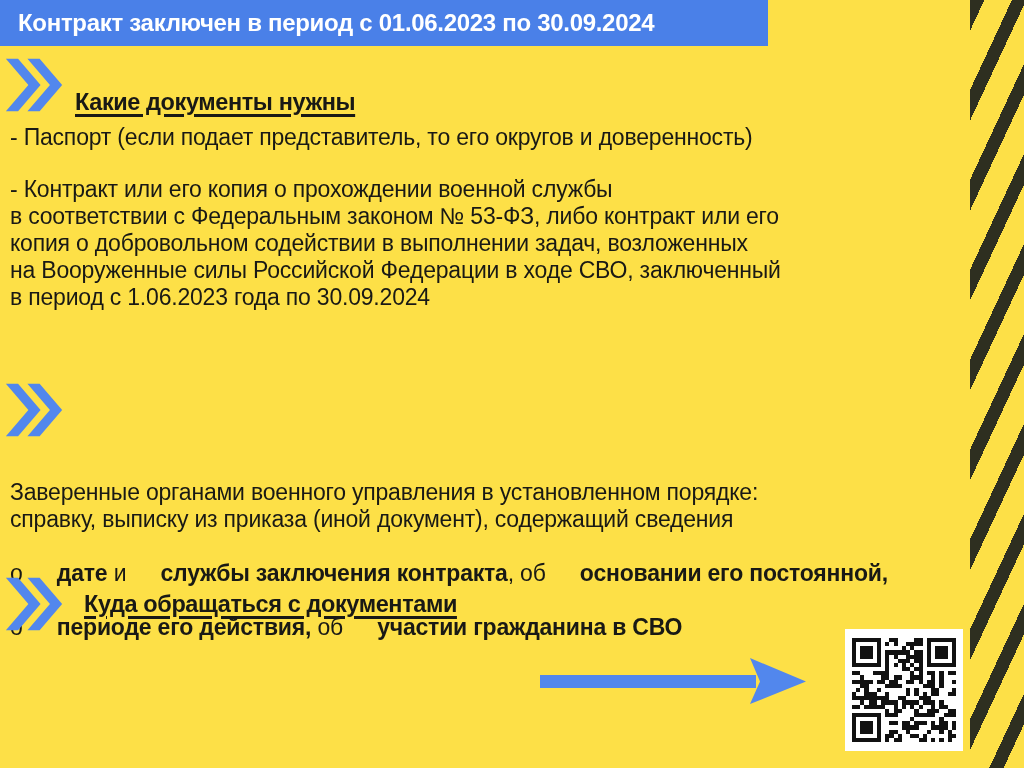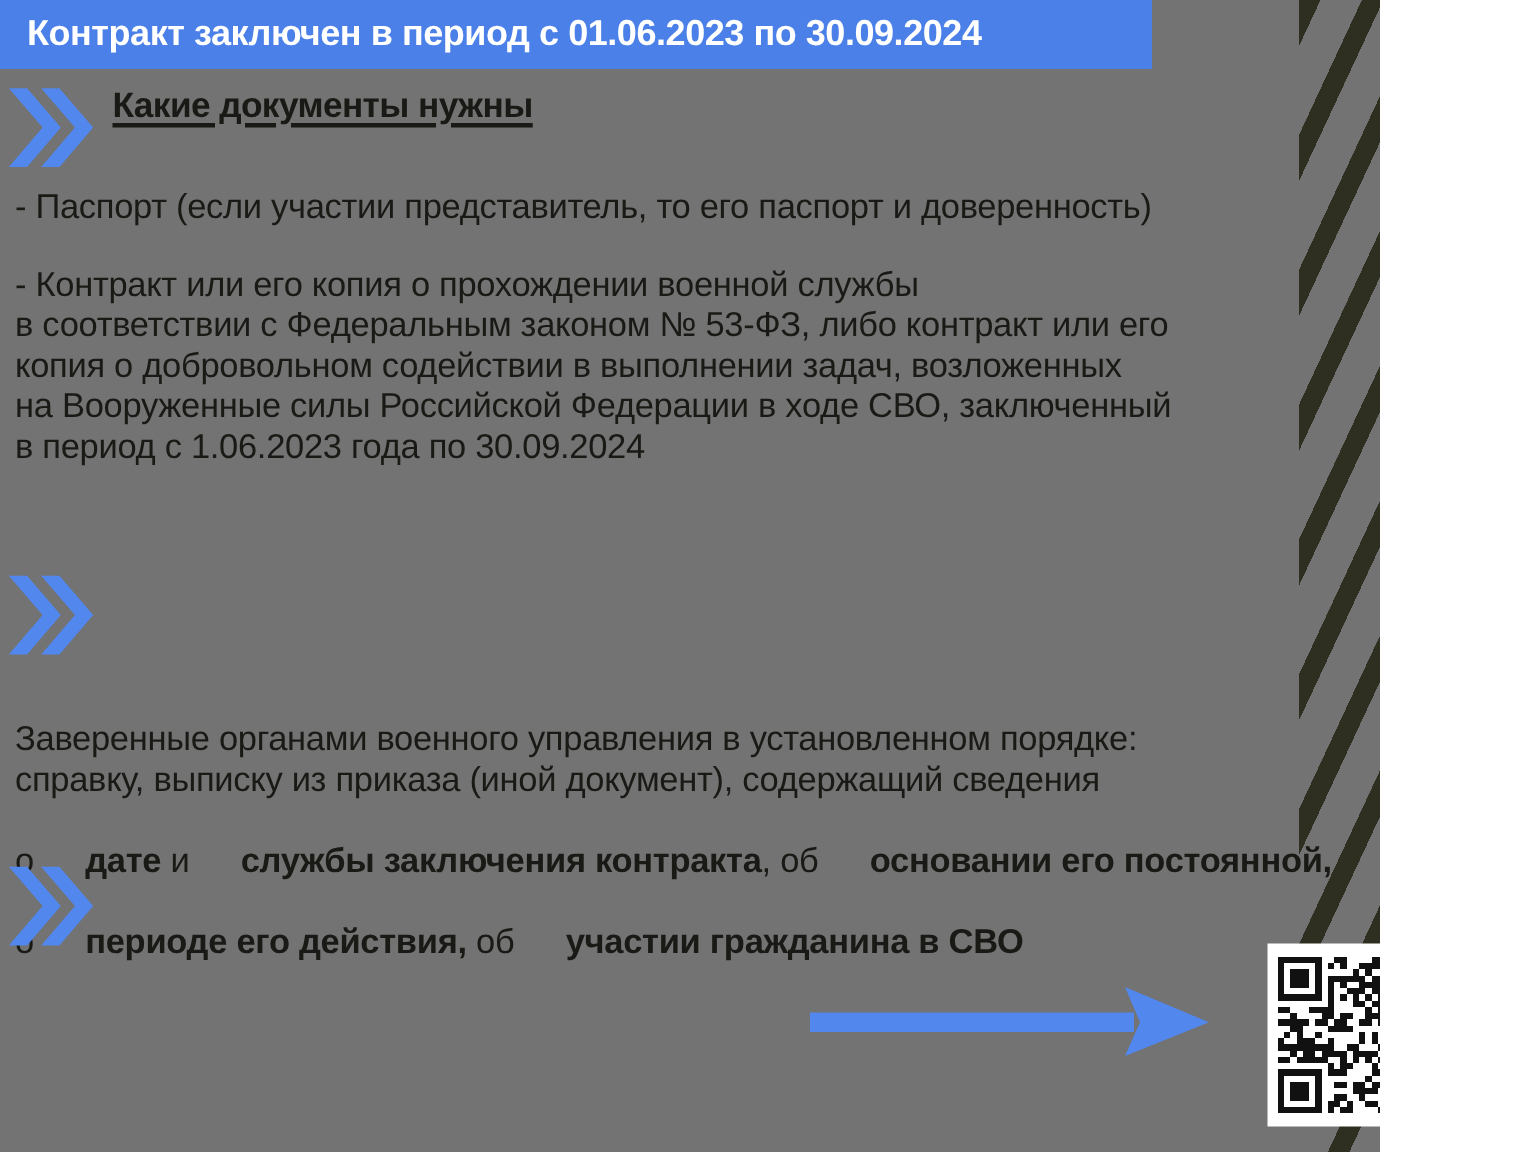--- a/index.html
+++ b/index.html
@@ -1,19 +1,19 @@
 <!DOCTYPE html>
 <html lang="ru"><head>
 <meta charset="utf-8">
 <style>
   html,body{margin:0;padding:0;}
   .canvas{
     position:relative;
-    width:920px;height:768px;
-    background:#737373;
+    width:1024px;height:768px;
+    background:#fde047;
     overflow:hidden;
     font-family:"Liberation Sans", sans-serif;
     color:#191915;
     letter-spacing:-0.2px;
   }
   
   .stripes{
     position:absolute;right:0;top:0;width:54px;height:768px;
     background:repeating-linear-gradient(115deg,#2e2f20 0 13px,transparent 13px 38px);
   }
@@ -59,23 +59,23 @@
   <header class="banner">
     <span>Контракт заключен в период с 01.06.2023 по 30.09.2024</span>
   </header>
 
   <span class="chev" style="top:57px">
     <svg width="60" height="56" viewBox="0 0 64 58" aria-hidden="true">
       <path d="M2 1 H15 L39 29 L15 57 H2 L26 29 Z" fill="#5287ED"></path>
       <path d="M25 1 H38 L62 29 L38 57 H25 L49 29 Z" fill="#5287ED"></path>
     </svg>
   </span>
-  <h2 class="heading" style="top:56px">Какие документы нужны</h2>
-
-  <p class="p" style="top:124px">- Паспорт (если участии представитель, то его паспорт и доверенность)</p>
+  <h2 class="heading" style="top:88px">Какие документы нужны</h2>
+
+  <p class="p" style="top:124px">- Паспорт (если подает представитель, то его округов и доверенность)</p>
   <p class="p" style="top:176px">- Контракт или его копия о прохождении военной службы
 в соответствии с Федеральным законом № 53-ФЗ, либо контракт или его
 копия о добровольном содействии в выполнении задач, возложенных
 на Вооруженные силы Российской Федерации в ходе СВО, заключенный
 в период с 1.06.2023 года по 30.09.2024</p>
 
   <span class="chev" style="top:382px">
     <svg width="60" height="56" viewBox="0 0 64 58" aria-hidden="true">
       <path d="M2 1 H15 L39 29 L15 57 H2 L26 29 Z" fill="#5287ED"></path>
       <path d="M25 1 H38 L62 29 L38 57 H25 L49 29 Z" fill="#5287ED"></path>
@@ -90,20 +90,21 @@
     <span>
 <span>о </span><span class="b">периоде его действия,</span><span> об </span><span class="b">участии гражданина в СВО</span></span>
   </p>
 
   <span class="chev" style="top:576px">
     <svg width="60" height="56" viewBox="0 0 64 58" aria-hidden="true">
       <path d="M2 1 H15 L39 29 L15 57 H2 L26 29 Z" fill="#5287ED"></path>
       <path d="M25 1 H38 L62 29 L38 57 H25 L49 29 Z" fill="#5287ED"></path>
     </svg>
   </span>
+  <h2 class="heading" style="top:590px;left:84px">Куда обращаться с документами</h2>
 
 
   <span class="arrow">
     <svg width="272" height="50" viewBox="0 0 272 50" aria-hidden="true">
       <rect x="2" y="19" width="216" height="13" fill="#5287ED"></rect>
       <polygon points="212,2 268,25.5 212,48 222,25.5" fill="#5287ED"></polygon>
     </svg>
   </span>
 
   <div class="qrbox">

